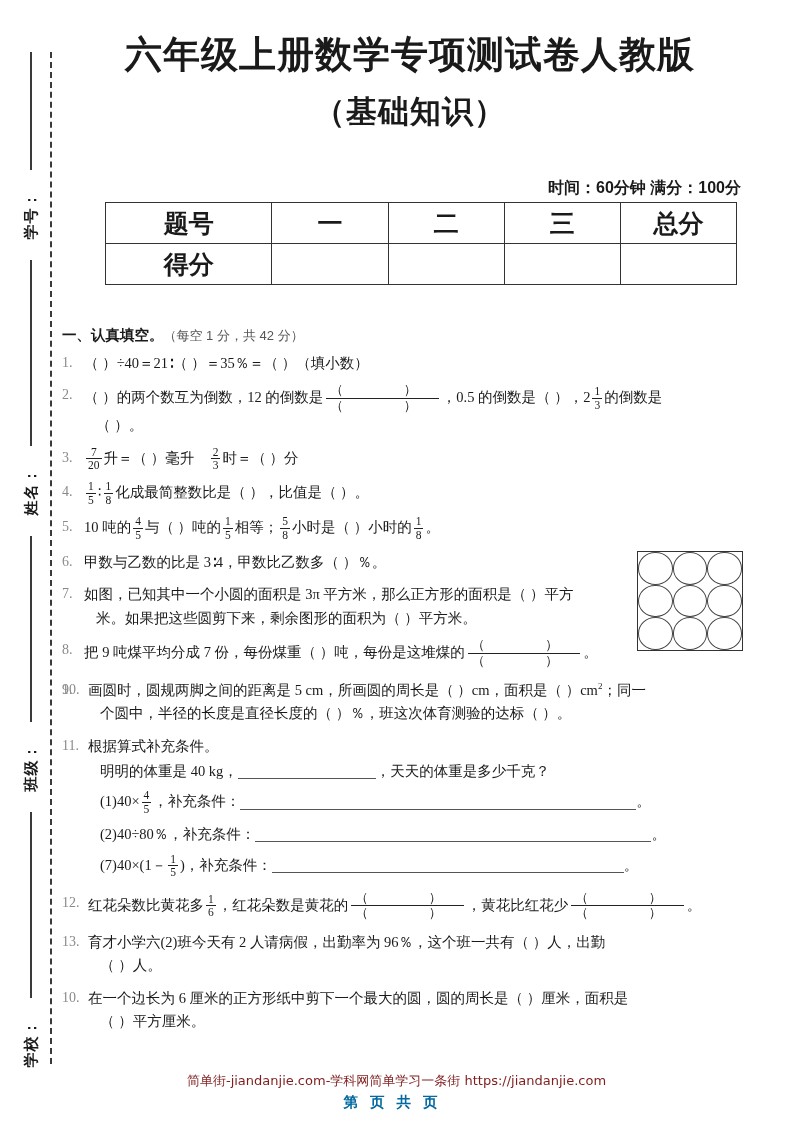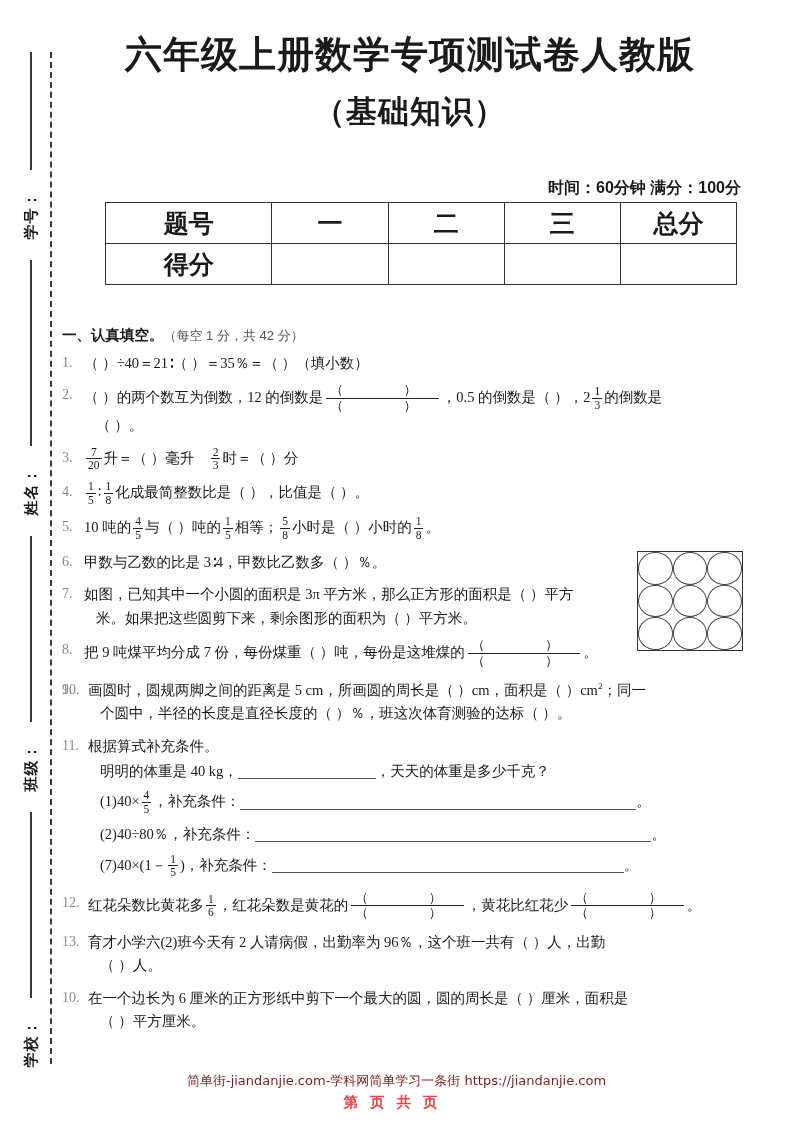--- a/index.html
+++ b/index.html
@@ -153,21 +153,21 @@
   .watermark{
     position:absolute;left:0;right:0;top:1072px;
     text-align:center;
     font-family:"DejaVu Sans","Liberation Sans",sans-serif;
     font-size:13px;color:#7f1d1d;
   }
   .pagefoot{
     position:absolute;left:0;right:8px;top:1093px;
     text-align:center;
     font-family:"Liberation Sans","DejaVu Sans",sans-serif;
-    font-size:14.5px;font-weight:bold;color:#ef4444;
+    font-size:14.5px;font-weight:bold;color:#0369a1;
     letter-spacing:4px;
   }
 </style>
 </head>
 <body>
 
 <div class="page">
 
   <div class="margin-dash"></div>
 

